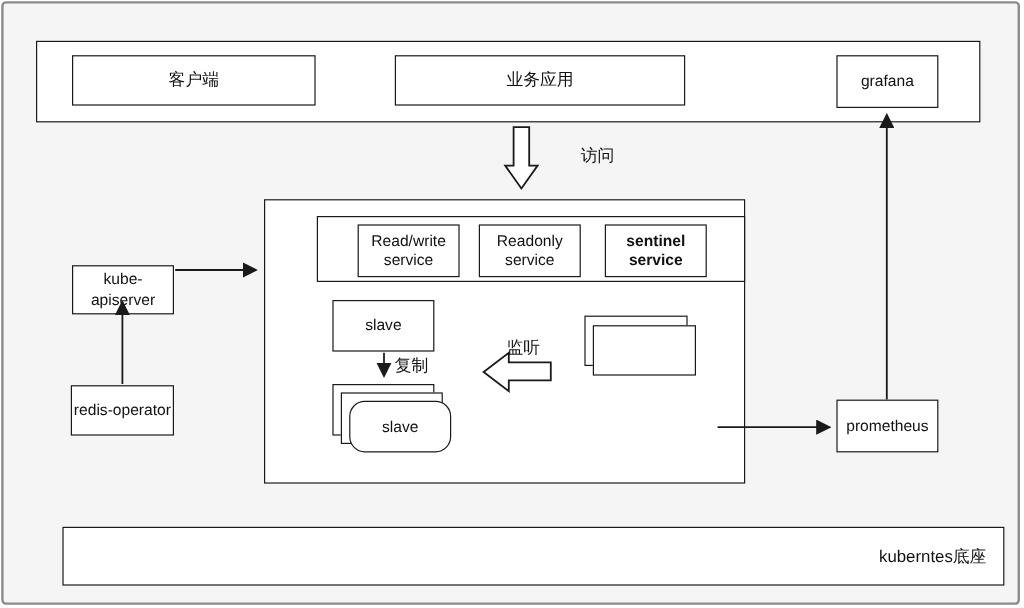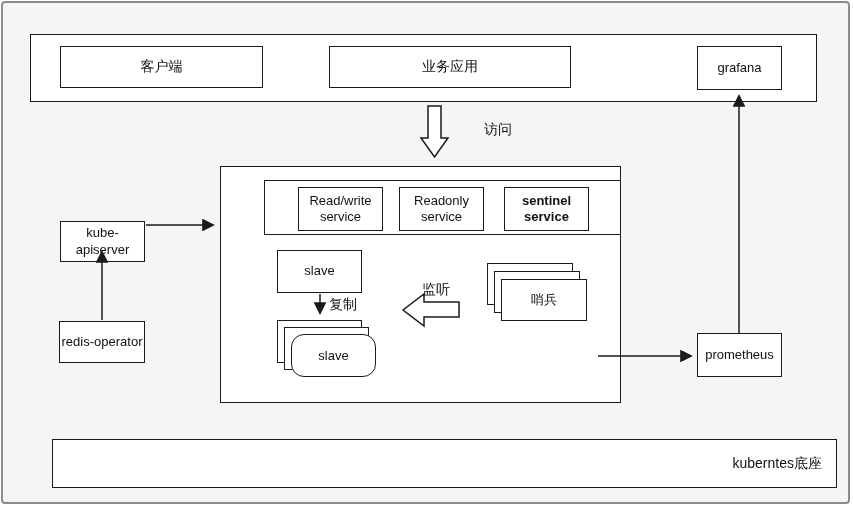--- a/index.html
+++ b/index.html
@@ -68,23 +68,20 @@
     <div class="layer" style="left:0;top:0;width:85px;height:43px;"></div>
     <div class="layer" style="left:7px;top:7px;width:85px;height:43px;"></div>
     <div class="layer front" style="left:14px;top:14px;width:85px;height:43px;border-radius:13px;">
       <span>slave</span>
     </div>
   </div>
 
   <div class="stack" style="left:487px;top:263px;width:100px;height:58px;">
     <div class="layer" style="left:0;top:0;width:86px;height:42px;"></div>
     <div class="layer" style="left:7px;top:8px;width:86px;height:42px;"></div>
-    <div class="layer front cn" style="left:14px;top:16px;width:86px;height:42px;">
-      <span>哨兵</span>
-    </div>
   </div>
 
 
   <div class="box" style="left:60px;top:205px;width:85px;height:41px;margin-top:16px;">
     <span>kube-
 apiserver</span>
   </div>
   <div class="box" style="left:697px;top:333px;width:85px;height:44px;">
     <span>prometheus</span>
   </div>

